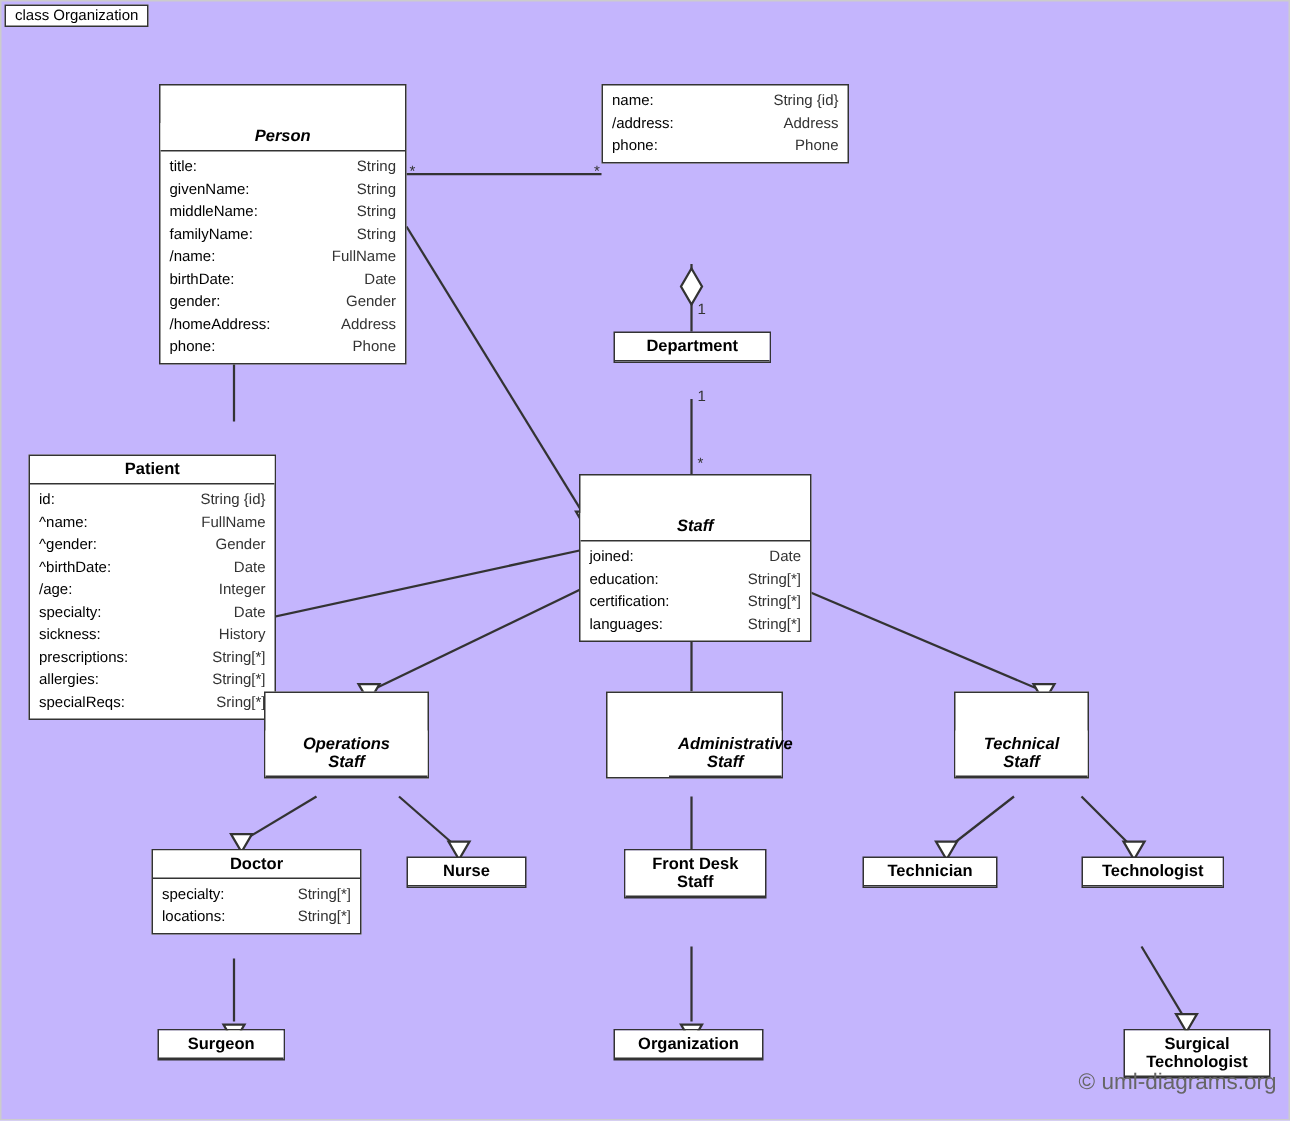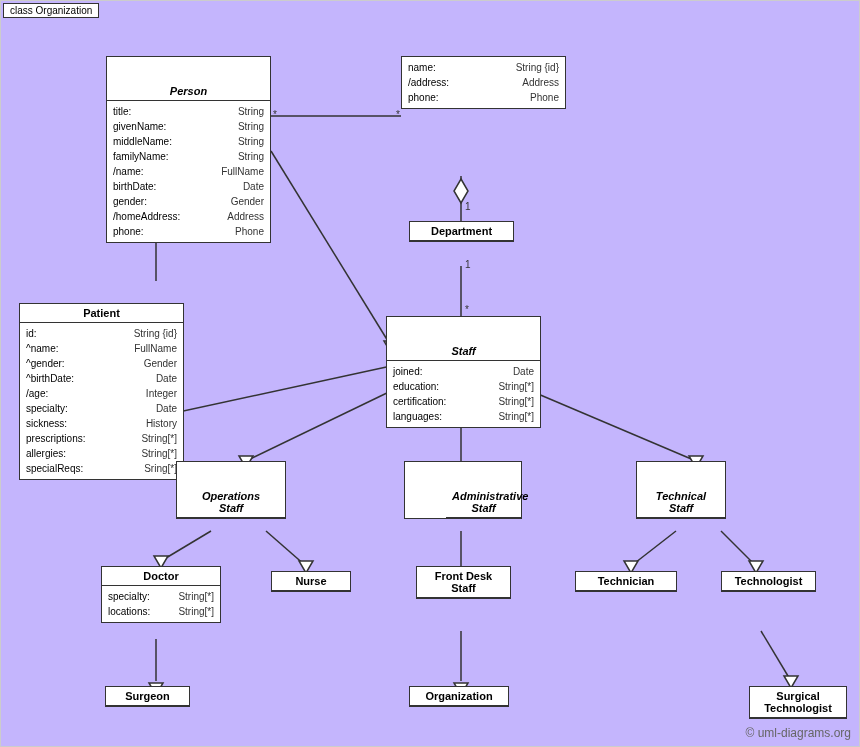--- a/index.html
+++ b/index.html
@@ -69,23 +69,23 @@
     }
 
     .multiplicity {
       position: absolute;
       font-size: 10px;
       color: #333;
     }
 
     .copyright {
       position: absolute;
-      bottom: 6px;
+      bottom: 16px;
       right: 8px;
-      font-size: 12px;
+      font-size: 15px;
       color: #666;
     }
   </style>
 </head>
 <body>
 
 <div id="diagram-container">
 
   <div class="corner-tag">class Organization</div>
 
@@ -286,21 +286,21 @@
   </div>
 
   <div class="class-box" style="left:403px; top:460px; width:118px;padding-left:41px;">
     <div class="class-title italic">Administrative<br>Staff</div>
   </div>
 
   <div class="class-box" style="left:635px; top:460px; width:90px;">
     <div class="class-title italic">Technical<br>Staff</div>
   </div>
 
-  <div class="class-box" style="left:100px; top:565px; width:120px;">
+  <div class="class-box" style="left:100px; top:565px; width:140px;">
     <div class="class-title">Doctor</div>
     <div class="class-attrs">
       <div class="attr-row">
           <span class="attr-name">specialty:</span>
           <span class="attr-type">String[*]</span>
         </div>
       <div class="attr-row">
           <span class="attr-name">locations:</span>
           <span class="attr-type">String[*]</span>
         </div>
@@ -308,21 +308,21 @@
   </div>
 
   <div class="class-box" style="left:270px; top:570px; width:80px;">
     <div class="class-title">Nurse</div>
   </div>
 
   <div class="class-box" style="left:415px; top:565px; width:95px;">
     <div class="class-title">Front Desk<br>Staff</div>
   </div>
 
-  <div class="class-box" style="left:574px; top:570px; width:102px;">
+  <div class="class-box" style="left:574px; top:570px; width:90px;">
     <div class="class-title">Technician</div>
   </div>
 
   <div class="class-box" style="left:720px; top:570px; width:95px;">
     <div class="class-title">Technologist</div>
   </div>
 
   <div class="class-box" style="left:104px; top:685px; width:85px;">
     <div class="class-title">Surgeon</div>
   </div>

